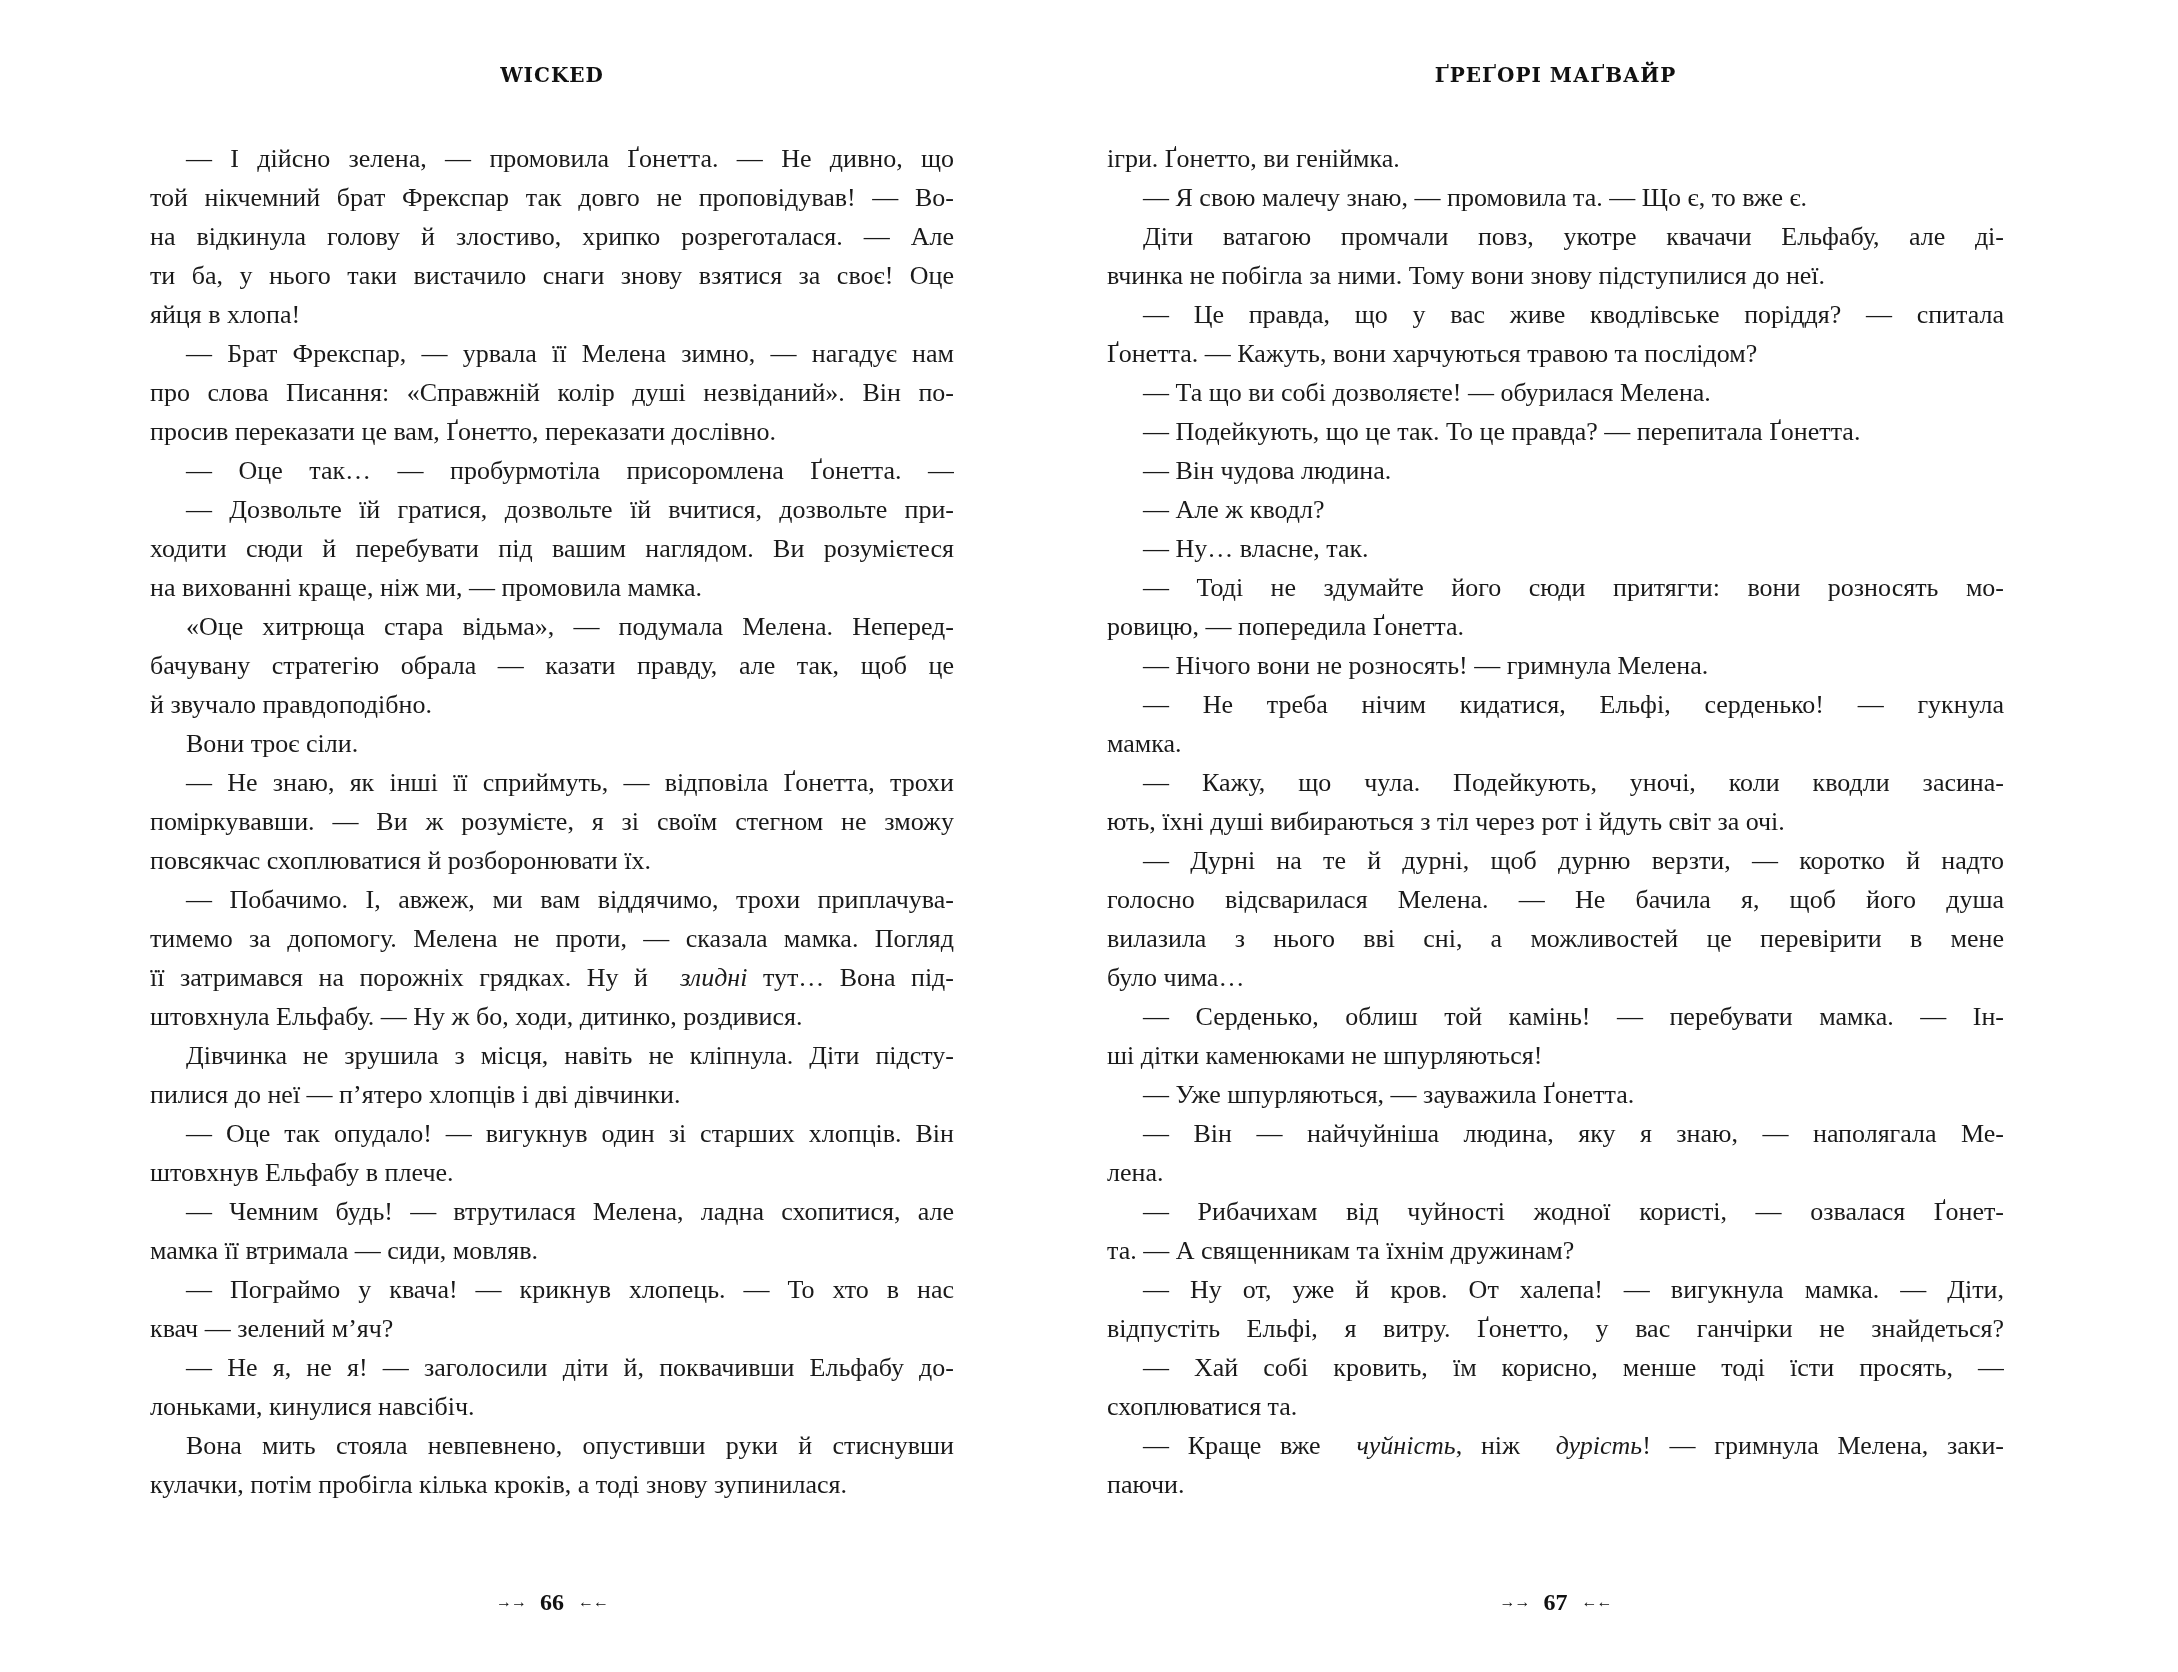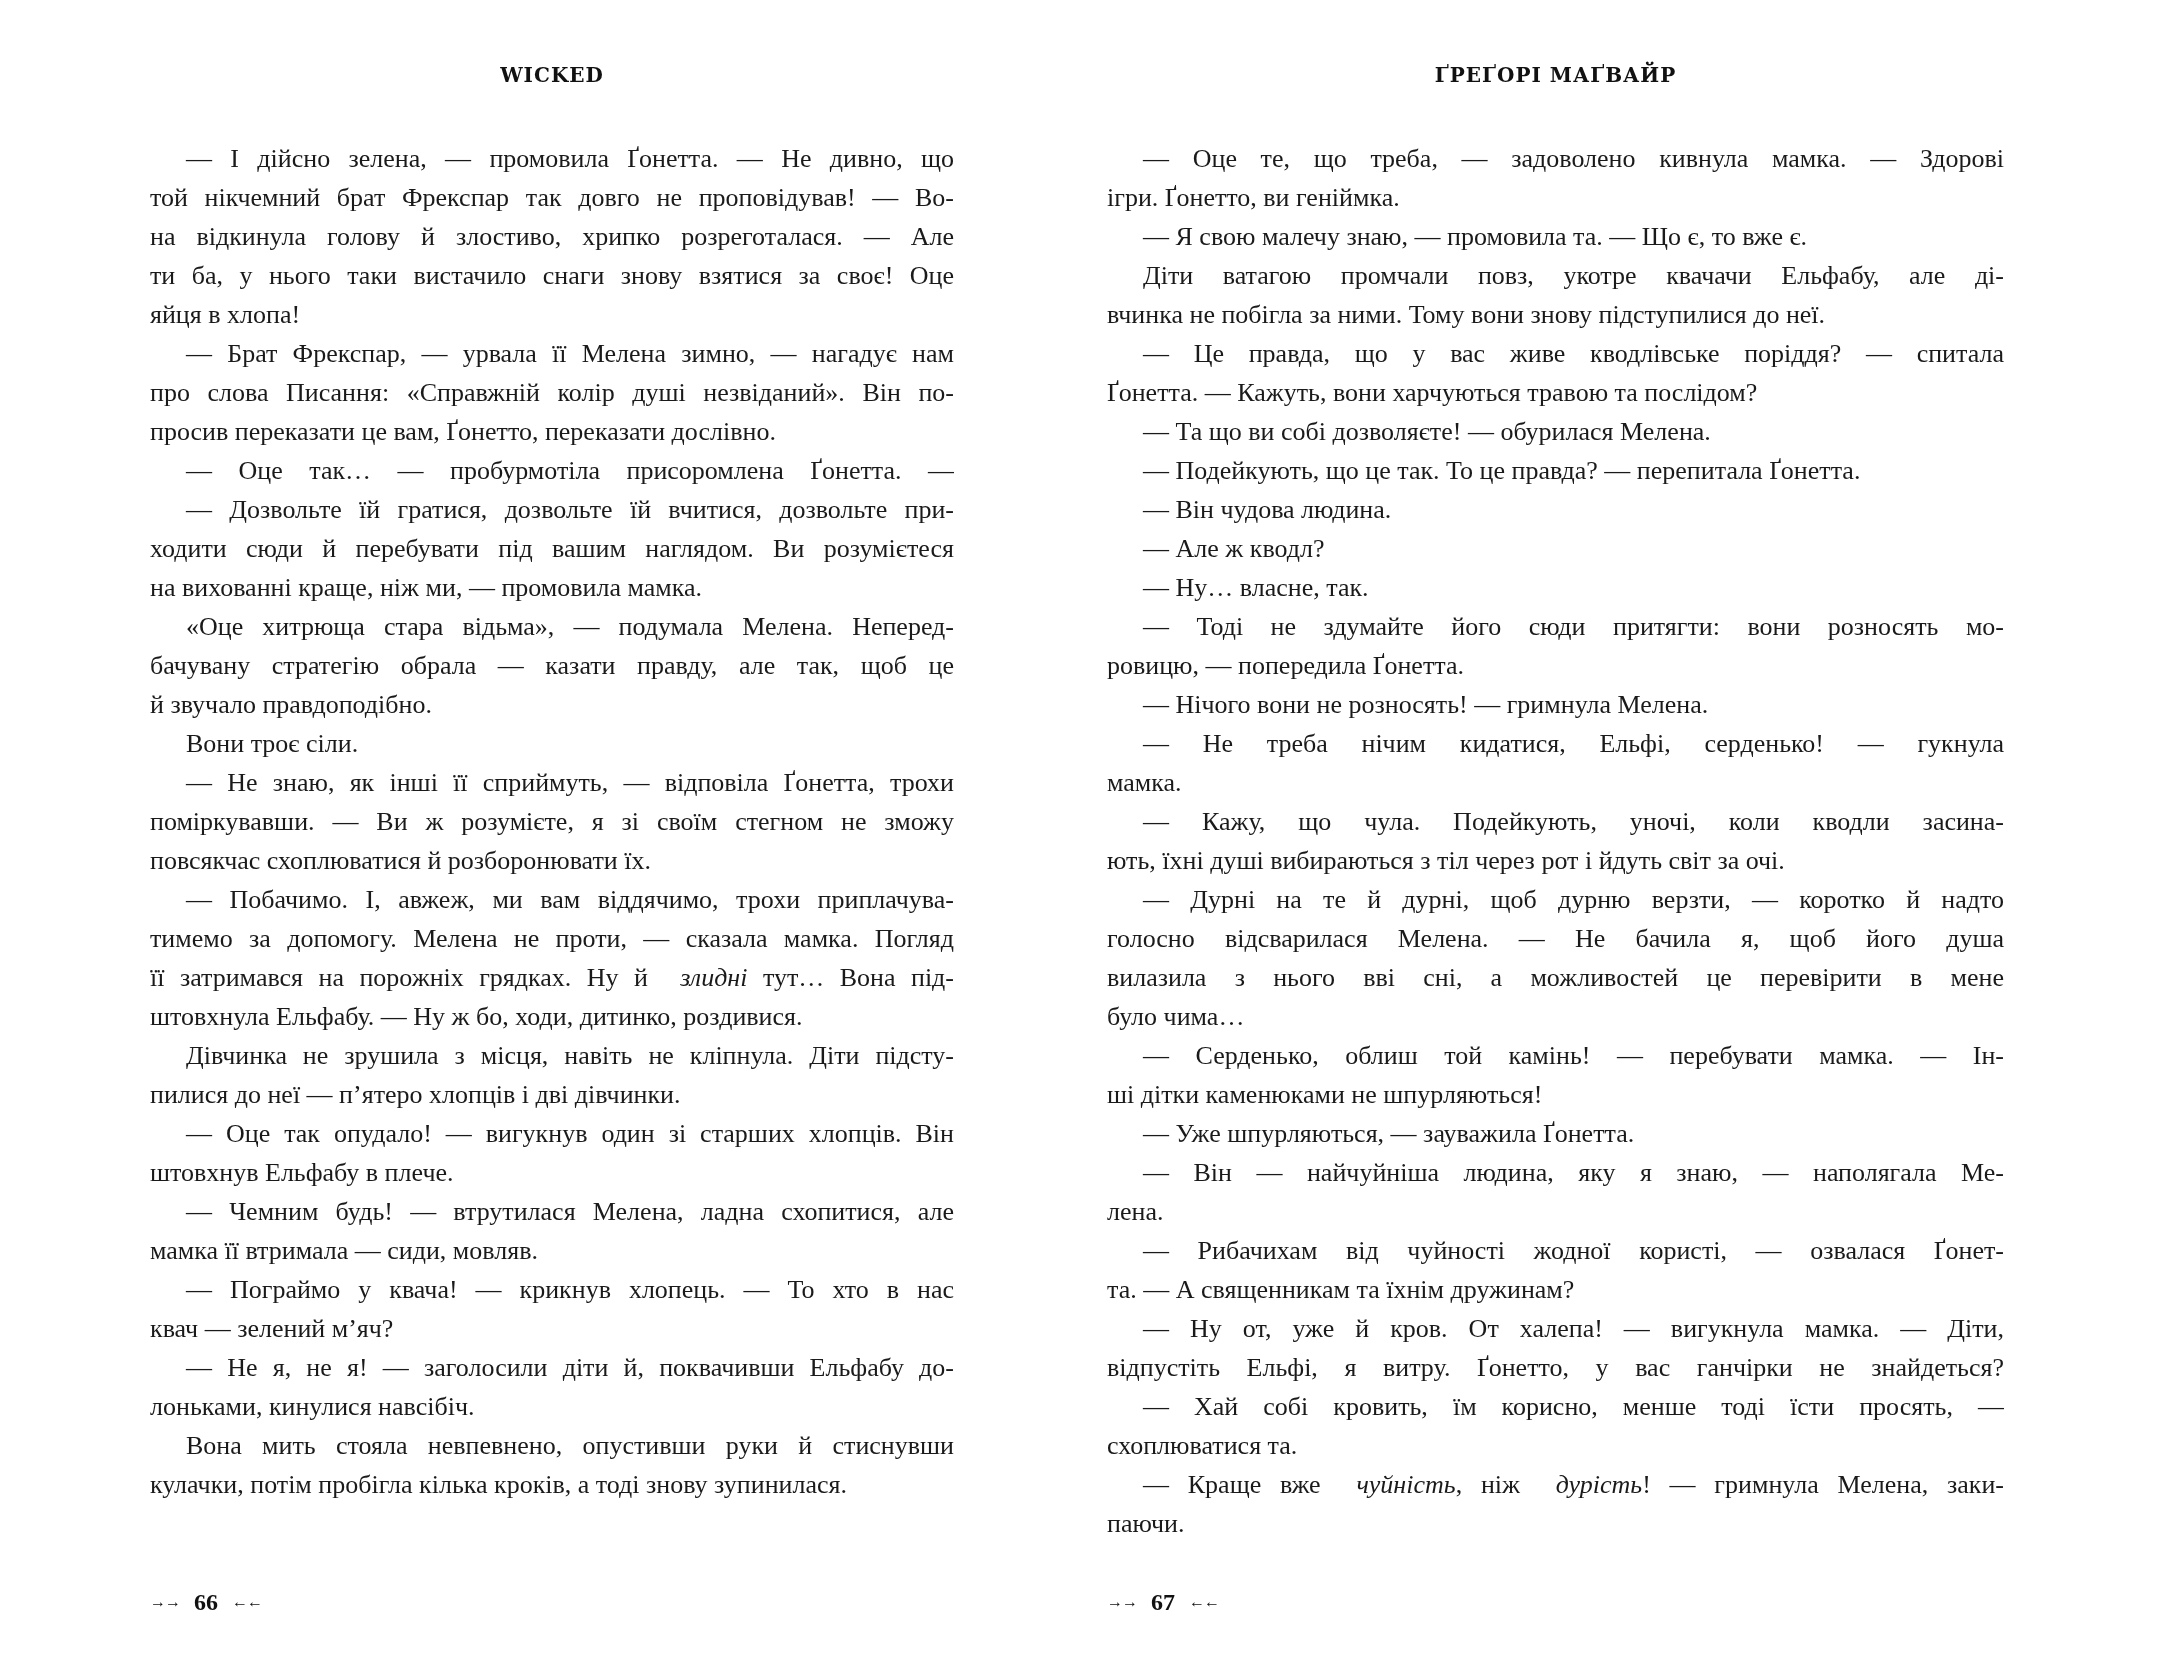--- a/index.html
+++ b/index.html
@@ -11,21 +11,21 @@
   .running-head { position:absolute; top:63px; left:0; right:0; text-align:center;
          font-family:"DejaVu Serif", serif; font-weight:bold; font-size:20px; letter-spacing:1px;
          font-variant:small-caps; color:#111; }
   .page-left .running-head { right:0; }
   .body-text { position:absolute; top:139px; left:0; right:0; }
   .line { height:39px; line-height:39px; font-size:26px; overflow:hidden;
           text-align:justify; text-align-last:justify; white-space:normal; }
   .line.last { text-align-last:left; }
   .line.indent { padding-left:36px; }
   .line i, .line em { font-style:italic;margin-left:17px; }
-  .folio { position:absolute; top:1587px; left:0; right:0; font-size:24px; color:#111; }
+  .folio { position:absolute; top:1587px; left:0; right:0; text-align:center; font-size:24px; color:#111; }
   .folio .orn { font-size:16px; letter-spacing:-1px; vertical-align:middle; }
   .folio .num { font-weight:bold; margin:0 8px; vertical-align:middle; }
 </style>
 </head>
 <body>
 
 <div class="page page-left">
   <div class="running-head">WICKED</div>
   <div class="body-text">
       <div class="line indent">— І дійсно зелена, — промовила Ґонетта. — Не дивно, що</div>
@@ -67,21 +67,20 @@
   <div class="folio">
     <span class="orn">→→</span>
     <span class="num">66</span>
     <span class="orn">←←</span>
   </div>
 </div>
 
 <div class="page page-right">
   <div class="running-head">ҐРЕҐОРІ МАҐВАЙР</div>
   <div class="body-text">
-      <div class="line indent">— Оце те, що треба, — задоволено кивнула мамка. — Здорові</div>
       <div class="line last">ігри. Ґонетто, ви геніймка.</div>
       <div class="line indent last">— Я свою малечу знаю, — промовила та. — Що є, то вже є.</div>
       <div class="line indent">Діти ватагою промчали повз, укотре квачачи Ельфабу, але ді-</div>
       <div class="line last">вчинка не побігла за ними. Тому вони знову підступилися до неї.</div>
       <div class="line indent">— Це правда, що у вас живе кводлівське поріддя? — спитала</div>
       <div class="line last">Ґонетта. — Кажуть, вони харчуються травою та послідом?</div>
       <div class="line indent last">— Та що ви собі дозволяєте! — обурилася Мелена.</div>
       <div class="line indent last">— Подейкують, що це так. То це правда? — перепитала Ґонетта.</div>
       <div class="line indent last">— Він чудова людина.</div>
       <div class="line indent last">— Але ж кводл?</div>

